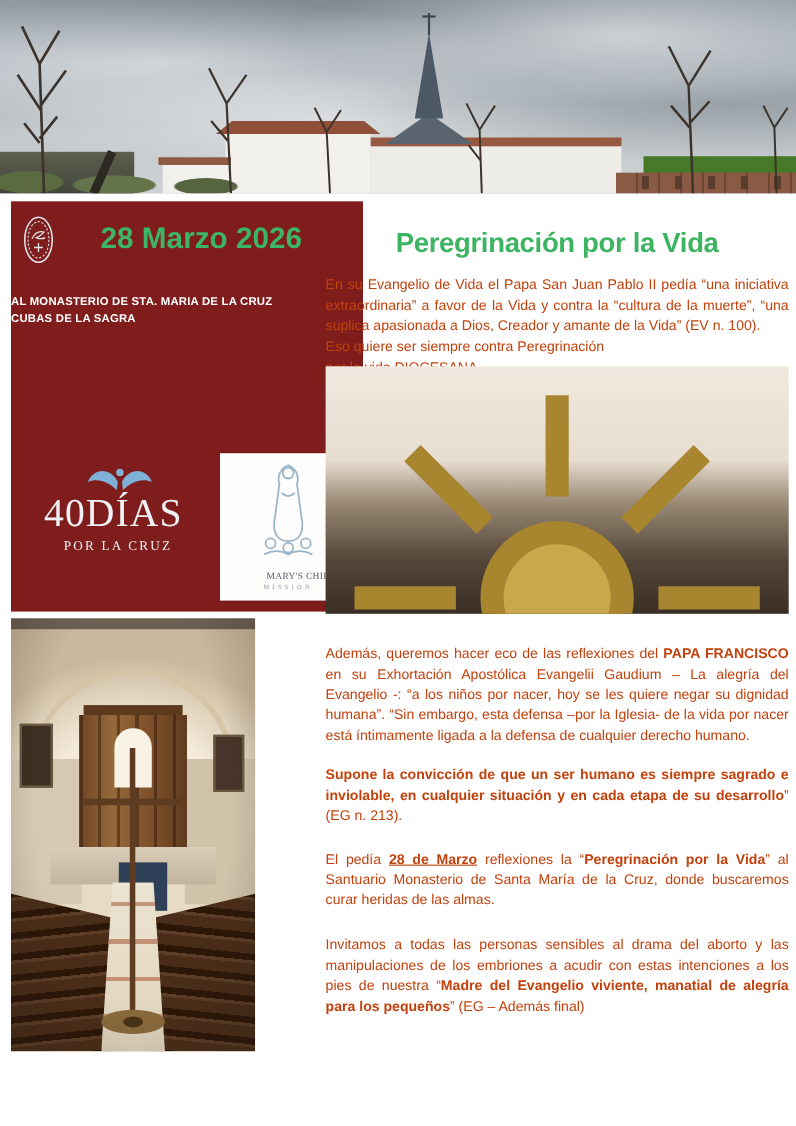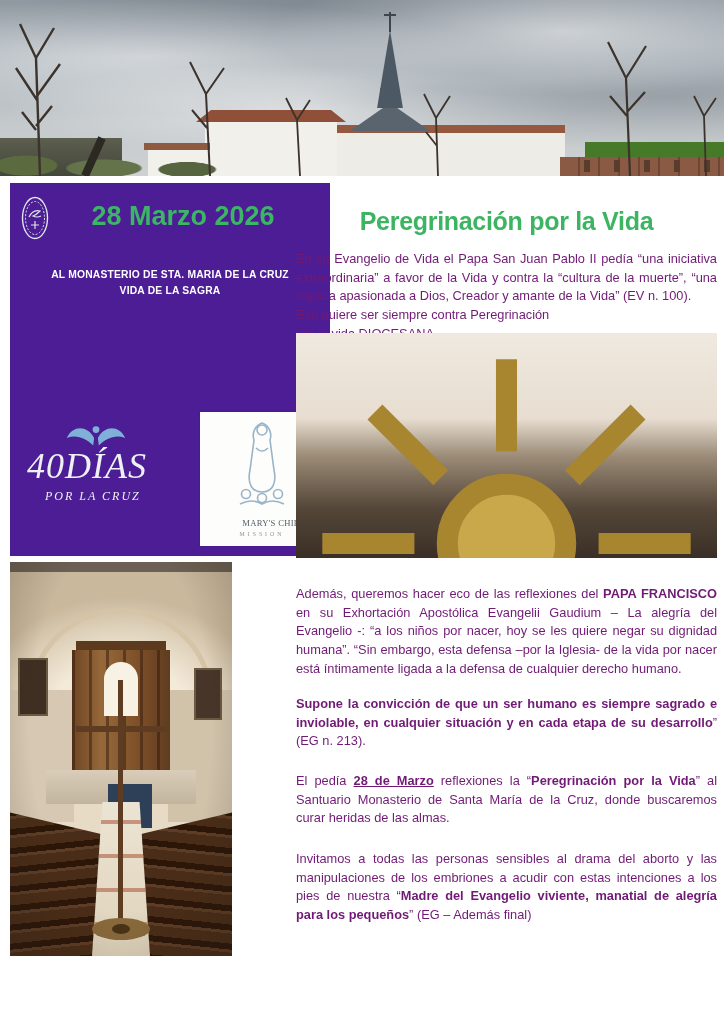--- a/index.html
+++ b/index.html
@@ -38,28 +38,28 @@
   .dark-left{position:absolute;left:0;top:138px;width:122px;height:38px;
          background:linear-gradient(180deg,#5c5e4e,#43473a);}
   .shrubs{position:absolute;left:0;top:150px;width:260px;height:26px;background:
       radial-gradient(ellipse 50px 16px at 10% 60%, #5c6b3f 60%, transparent 65%),
       radial-gradient(ellipse 60px 14px at 40% 70%, #64734a 60%, transparent 65%),
       radial-gradient(ellipse 46px 12px at 72% 75%, #566440 60%, transparent 65%);}
   .windows2{position:absolute;left:560px;top:160px;width:160px;height:12px;
       background:repeating-linear-gradient(90deg,transparent 0 24px,#5a3c2c 24px 30px);}
 
   
-  .info-box{position:absolute;left:10px;top:183px;width:320px;height:373px;background:#4c1d95;}
+  .info-box{position:absolute;left:10px;top:183px;width:320px;height:373px;background:#7f1d1d;}
   .seal{position:absolute;left:10px;top:12px;width:30px;height:46px;}
   .date{position:absolute;left:26px;right:0;top:18px;text-align:center;
         font-size:27px;font-weight:bold;color:#3db566;}
-  .loc{position:absolute;left:0;right:0;top:84px;text-align:center;color:#ffffff;
+  .loc{position:absolute;left:0;right:0;top:84px;text-align:left;color:#ffffff;
        font-weight:bold;font-size:10.3px;line-height:16px;letter-spacing:.2px;}
-  .logo40{position:absolute;left:9px;top:240px;width:148px;height:100px;color:#edf1f3;
-          font-family:"Liberation Serif",serif;font-style:italic;}
+  .logo40{position:absolute;left:22px;top:240px;width:148px;height:100px;color:#edf1f3;
+          font-family:"Liberation Serif",serif;}
   .dove{position:absolute;left:44px;top:0;width:66px;height:32px;}
   .l40-main{position:absolute;left:8px;top:22px;font-size:36px;letter-spacing:1px;}
   .l40-sub{position:absolute;left:26px;top:66px;font-size:12px;letter-spacing:2px;}
   .mary-card{position:absolute;right:6px;top:229px;width:124px;height:134px;background:#fdfdfc;
              box-shadow:0 0 2px rgba(0,0,0,.15);}
   .mary-svg{position:absolute;left:32px;top:6px;width:60px;height:96px;}
   .mc1{position:absolute;left:0;right:0;top:106px;text-align:right;
        font-family:"Liberation Serif",serif;font-size:8.6px;color:#55606a;letter-spacing:.3px;}
   .mc2{position:absolute;left:0;right:0;top:119px;text-align:center;
        font-family:"Liberation Serif",serif;font-size:5.8px;color:#8b949c;letter-spacing:3px;}
@@ -103,21 +103,21 @@
   .nv-base2{position:absolute;left:102px;top:362px;width:18px;height:10px;border-radius:50%;
       background:#4a3217;z-index:3;}
   .nv-vig{position:absolute;inset:0;z-index:4;
       background:radial-gradient(ellipse at 50% 42%,transparent 58%,rgba(40,30,20,.28) 100%);}
 
   
   .main-col{position:absolute;left:296px;top:0;width:421px;color:#40536a;}
   .heading{position:absolute;left:0;top:190px;width:421px;text-align:center;
       font-size:25px;font-weight:bold;color:#3cb462;letter-spacing:-.3px;}
   .para{position:absolute;left:0;width:421px;font-size:12.8px;line-height:18.7px;
-      text-align:justify;color:#701a75;}
+      text-align:justify;color:#c2410c;}
   .p1{top:237px;}
   .p2{top:572px;}
   .p3{top:682px;font-weight:bold;}
   .p3 .nrm{font-weight:normal;}
   .p4{top:759px;}
   .p5{top:837px;}
   .para b{font-weight:bold;}
   .und{font-weight:bold;text-decoration:underline;}
 
   
@@ -221,21 +221,21 @@
   <aside class="info-box">
     <svg class="seal" viewBox="0 0 30 46" fill="none" stroke="#dfe5e8">
       <ellipse cx="15" cy="23" rx="12.5" ry="20.5" stroke-width="1.4"></ellipse>
       <ellipse cx="15" cy="23" rx="9.5" ry="16.5" stroke-width="1" stroke-dasharray="2 1.6"></ellipse>
       <path d="M9 22 Q13 14 20 16 Q16 20 13 21 Q17 23 21 21" stroke-width="1.2"></path>
       <path d="M15 26 L15 34 M11 30 L19 30" stroke-width="1.2"></path>
     </svg>
     <div class="date">28 Marzo 2026</div>
     <div class="loc">
       <div>AL MONASTERIO DE STA. MARIA DE LA CRUZ</div>
-      <div>VIDA DE LA SAGRA</div>
+      <div>CUBAS DE LA SAGRA</div>
     </div>
 
     <div class="logo40">
       <svg class="dove" viewBox="0 0 66 34">
         <path d="M31 16 C24 2 8 2 2 16 C12 12 22 16 30 24 Z" fill="#7fb0d8"></path>
         <path d="M35 16 C42 2 58 2 64 16 C54 12 44 16 36 24 Z" fill="#7fb0d8"></path>
         <circle cx="33" cy="7" r="3.6" fill="#7fb0d8"></circle>
       </svg>
       <div class="l40-main"><span>40</span><span>DÍAS</span></div>
       <div class="l40-sub">POR LA CRUZ</div>

